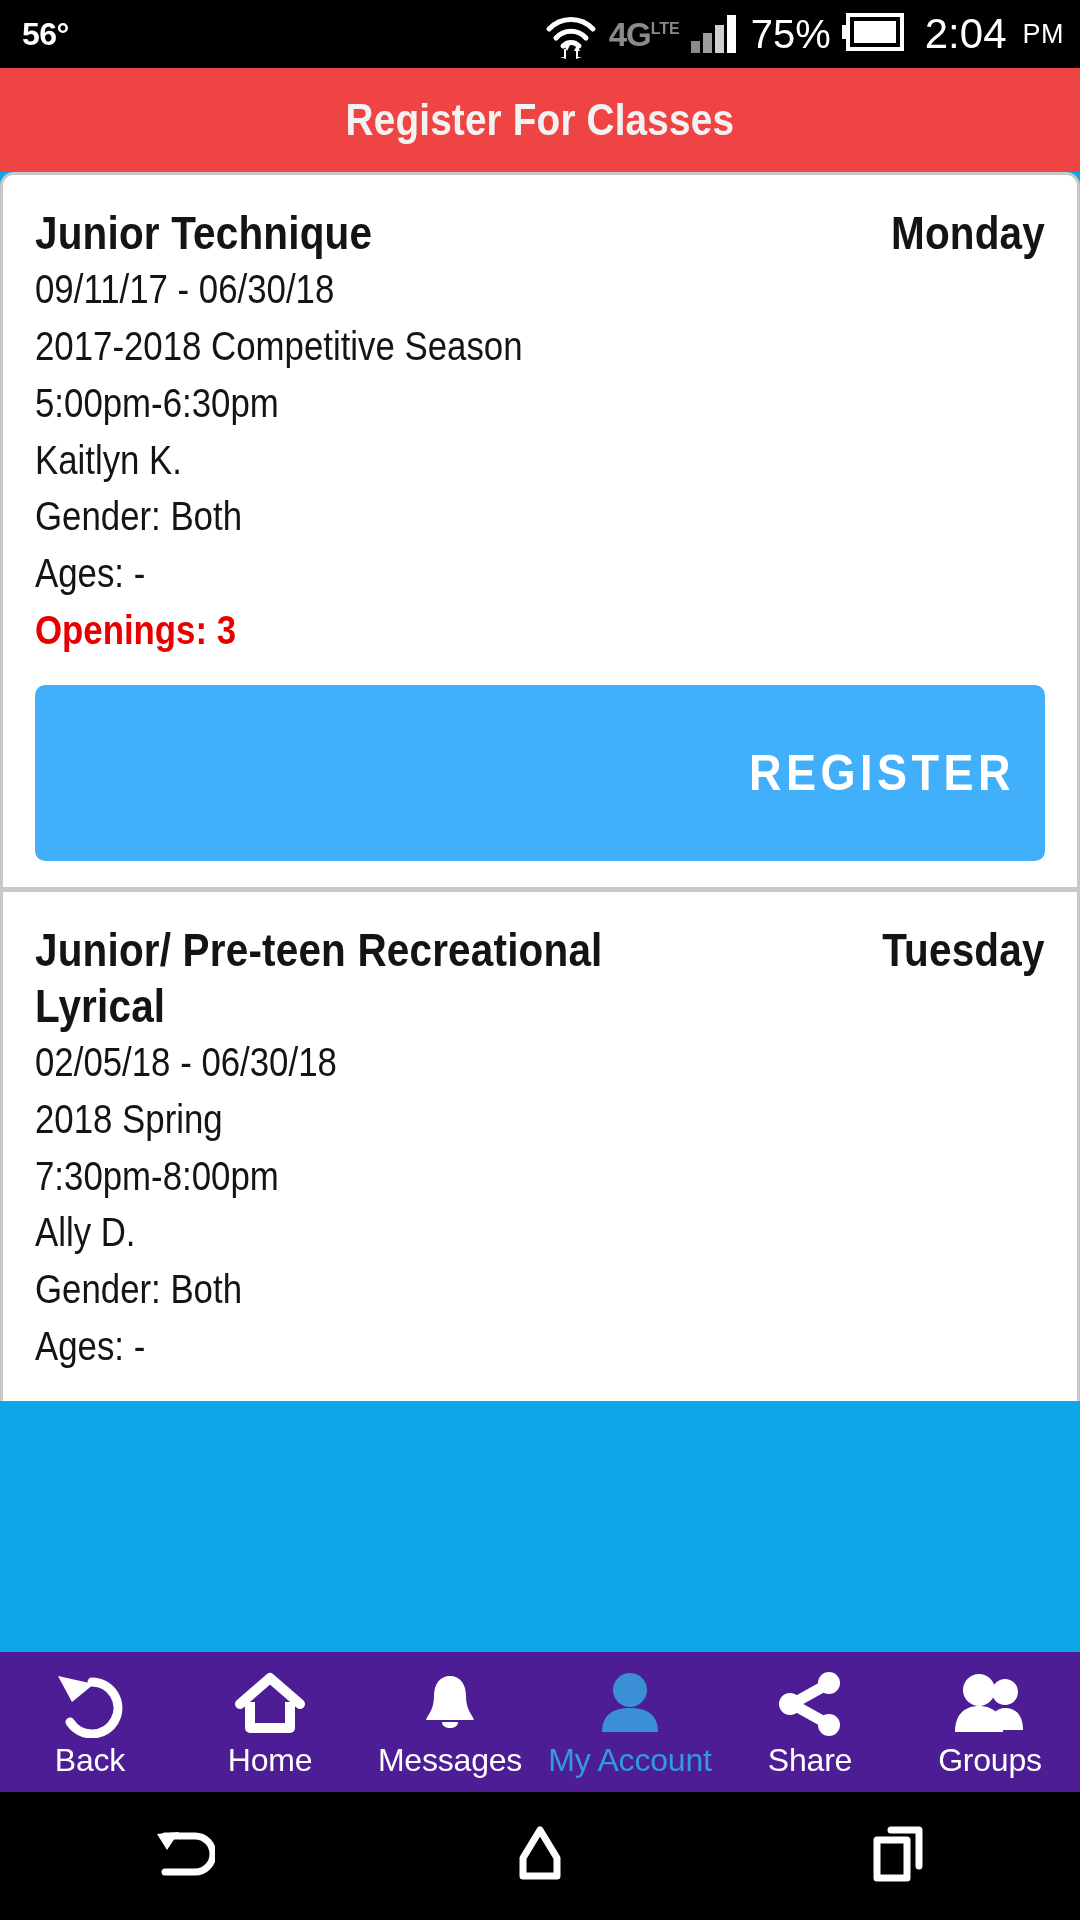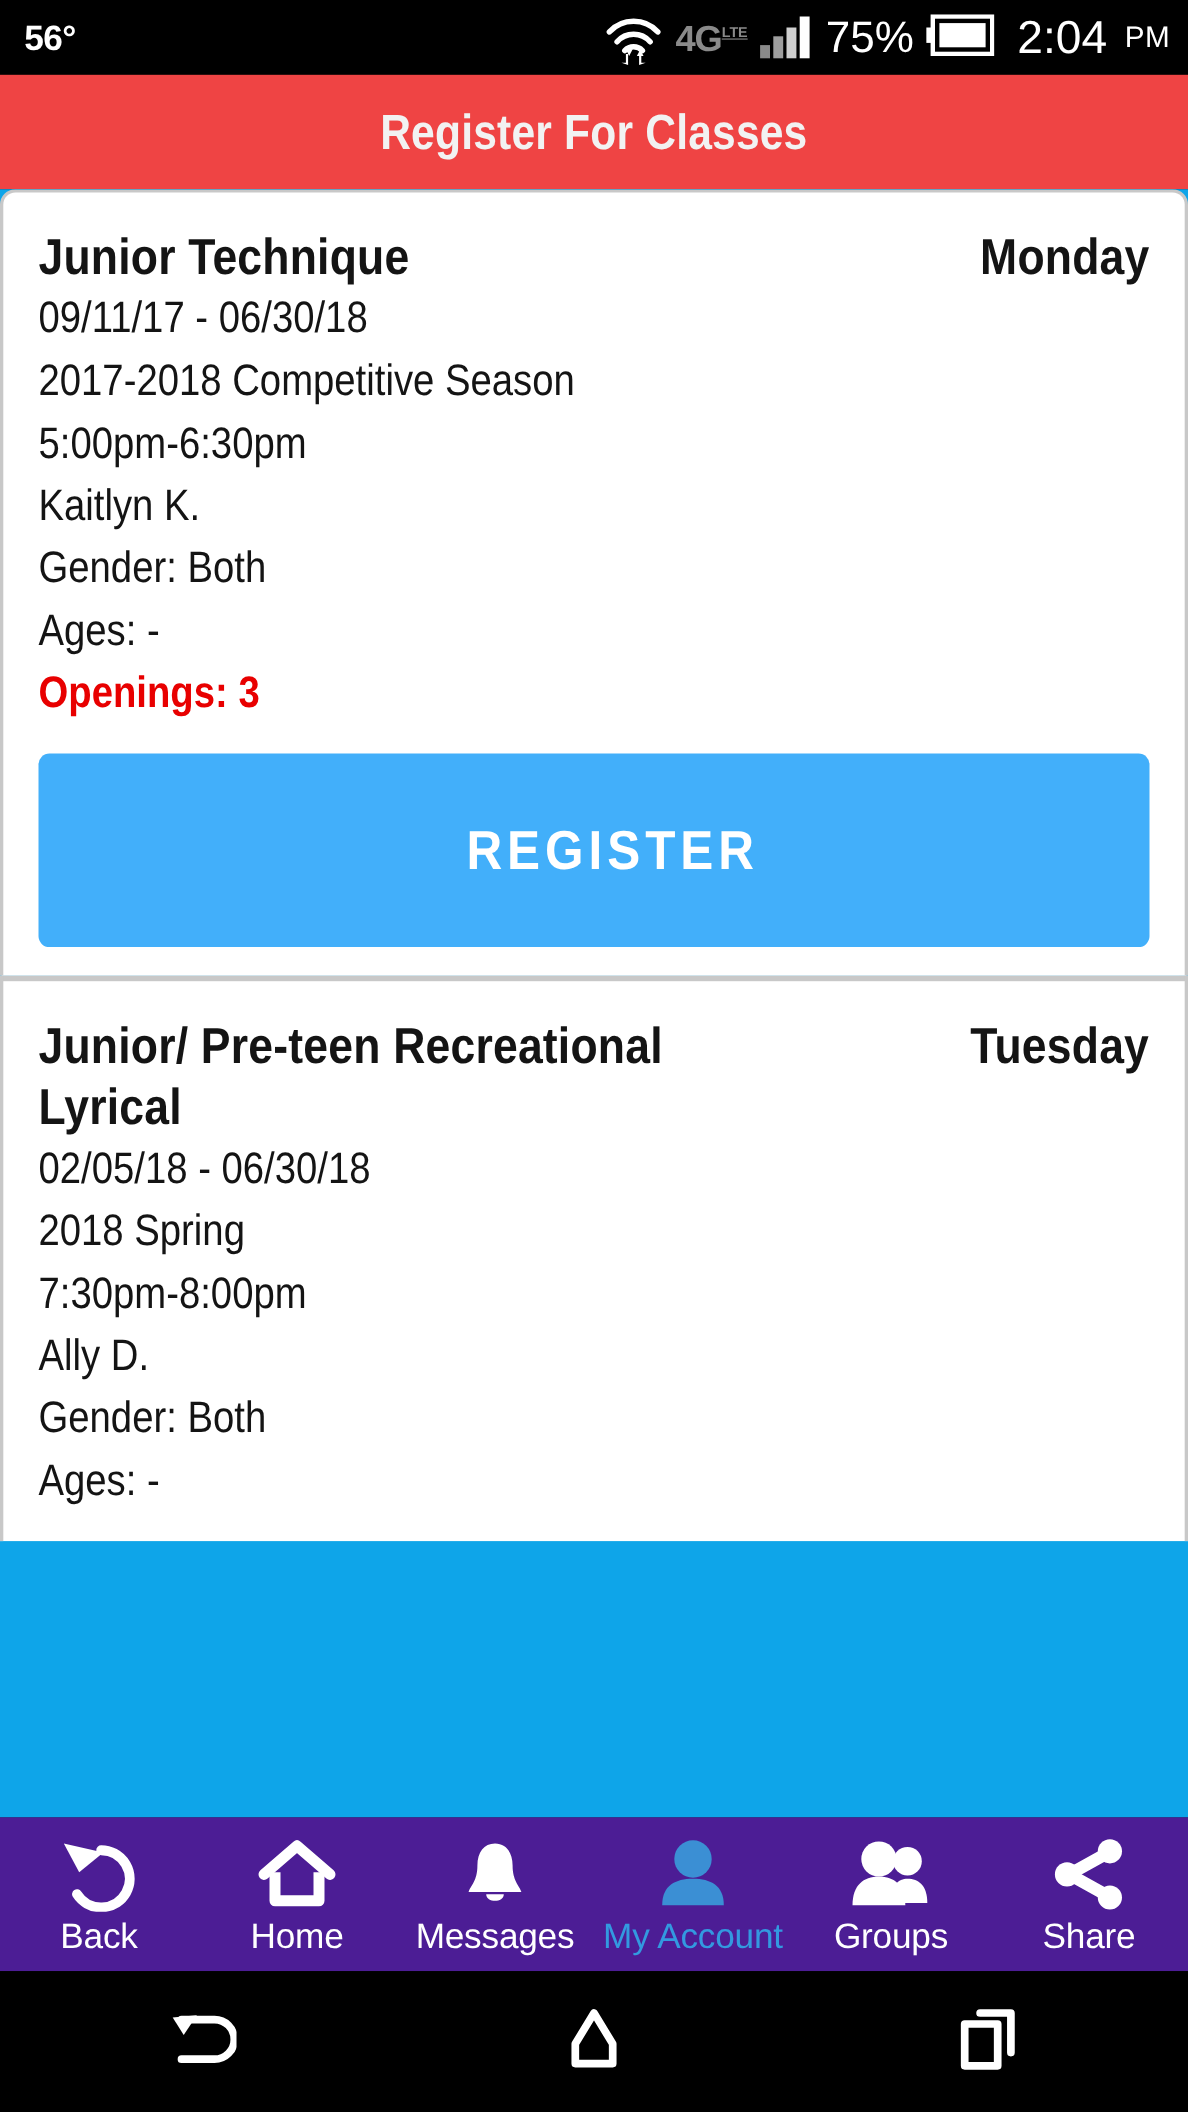--- a/index.html
+++ b/index.html
@@ -61,24 +61,23 @@
   .wifi-wrap { position:relative; width:54px; height:50px; }
   .lte-txt {
     font-size:33px;
     font-weight:700;
     color:#8a8a8a;
     letter-spacing:-1px;
     line-height:1;
     font-family:"Liberation Sans", sans-serif;
   }
   .lte-sup {
-    font-size:13px;
+    font-size:16px;
     vertical-align:super;
     letter-spacing:0;
-    text-decoration:underline;
   }
   .bars { display:flex; align-items:flex-end; gap:3px; height:38px; }
   .bars i { display:block; width:9px; background:#fff; }
   .bars i:nth-child(1){ height:12px; background:#8a8a8a; }
   .bars i:nth-child(2){ height:20px; background:#9e9e9e; }
   .bars i:nth-child(3){ height:28px; background:#cfcfcf; }
   .bars i:nth-child(4){ height:38px; background:#fff; }
 
   
   #titlebar {
@@ -163,21 +162,21 @@
     width:100%;
     margin-top:26px;
     height:176px;
     background:#42afFA;
     border:none;
     border-radius:10px;
     color:#fff;
     font-size:50px;
     font-weight:700;
     letter-spacing:5px;
-    text-align:center;
+    text-align:right;
     padding-left:64px;
     font-family:"Liberation Sans", sans-serif;
     transform-origin:left center;
     cursor:pointer;
   }
   .register-btn span {
     display:inline-block;
     transform:scaleX(0.9);
     transform-origin:left center;
   }
@@ -357,43 +356,43 @@
         <svg width="76" height="68" viewBox="0 0 76 68">
           <circle cx="38" cy="20" r="17" fill="#3b8fd4"></circle>
           <path d="M10 62 C10 44 22 38 38 38 C54 38 66 44 66 62 Z" fill="#3b8fd4"></path>
         </svg>
       </span>
       <span class="nav-label">My Account</span>
     </div>
 
     <div class="nav-item">
       <span class="nav-icon">
-        <svg width="82" height="68" viewBox="0 0 82 68">
-          <circle cx="56" cy="22" r="13" fill="#fff"></circle>
-          <path d="M40 60 C40 44 48 38 56 38 C66 38 74 44 74 60 Z" fill="#fff"></path>
-          <circle cx="30" cy="20" r="16" fill="#fff"></circle>
-          <path d="M6 62 C6 44 16 36 30 36 C44 36 54 44 54 62 Z" fill="#fff"></path>
-        </svg>
-      </span>
-      <span class="nav-label">Groups</span>
-    </div>
-
-    <div class="nav-item">
-      <span class="nav-icon">
         <svg width="76" height="68" viewBox="0 0 76 68">
           <line x1="20" y1="34" x2="56" y2="14" stroke="#fff" stroke-width="11" stroke-linecap="round"></line>
           <line x1="20" y1="34" x2="56" y2="54" stroke="#fff" stroke-width="11" stroke-linecap="round"></line>
           <circle cx="57" cy="13" r="11" fill="#fff"></circle>
           <circle cx="18" cy="34" r="11" fill="#fff"></circle>
           <circle cx="57" cy="55" r="11" fill="#fff"></circle>
         </svg>
       </span>
       <span class="nav-label">Share</span>
     </div>
 
+    <div class="nav-item">
+      <span class="nav-icon">
+        <svg width="82" height="68" viewBox="0 0 82 68">
+          <circle cx="56" cy="22" r="13" fill="#fff"></circle>
+          <path d="M40 60 C40 44 48 38 56 38 C66 38 74 44 74 60 Z" fill="#fff"></path>
+          <circle cx="30" cy="20" r="16" fill="#fff"></circle>
+          <path d="M6 62 C6 44 16 36 30 36 C44 36 54 44 54 62 Z" fill="#fff"></path>
+        </svg>
+      </span>
+      <span class="nav-label">Groups</span>
+    </div>
+
   </div>
 
   <div id="sysnav">
 
     <div class="sys-btn">
       <span>
         <svg width="70" height="64" viewBox="0 0 70 64">
           <path d="M20 14 L50 14 A18 18 0 0 1 50 50 L20 50" fill="none" stroke="#fff" stroke-width="7" stroke-linecap="round"></path>
           <polygon fill="#fff" points="12,12 34,10 22,28"></polygon>
         </svg>

